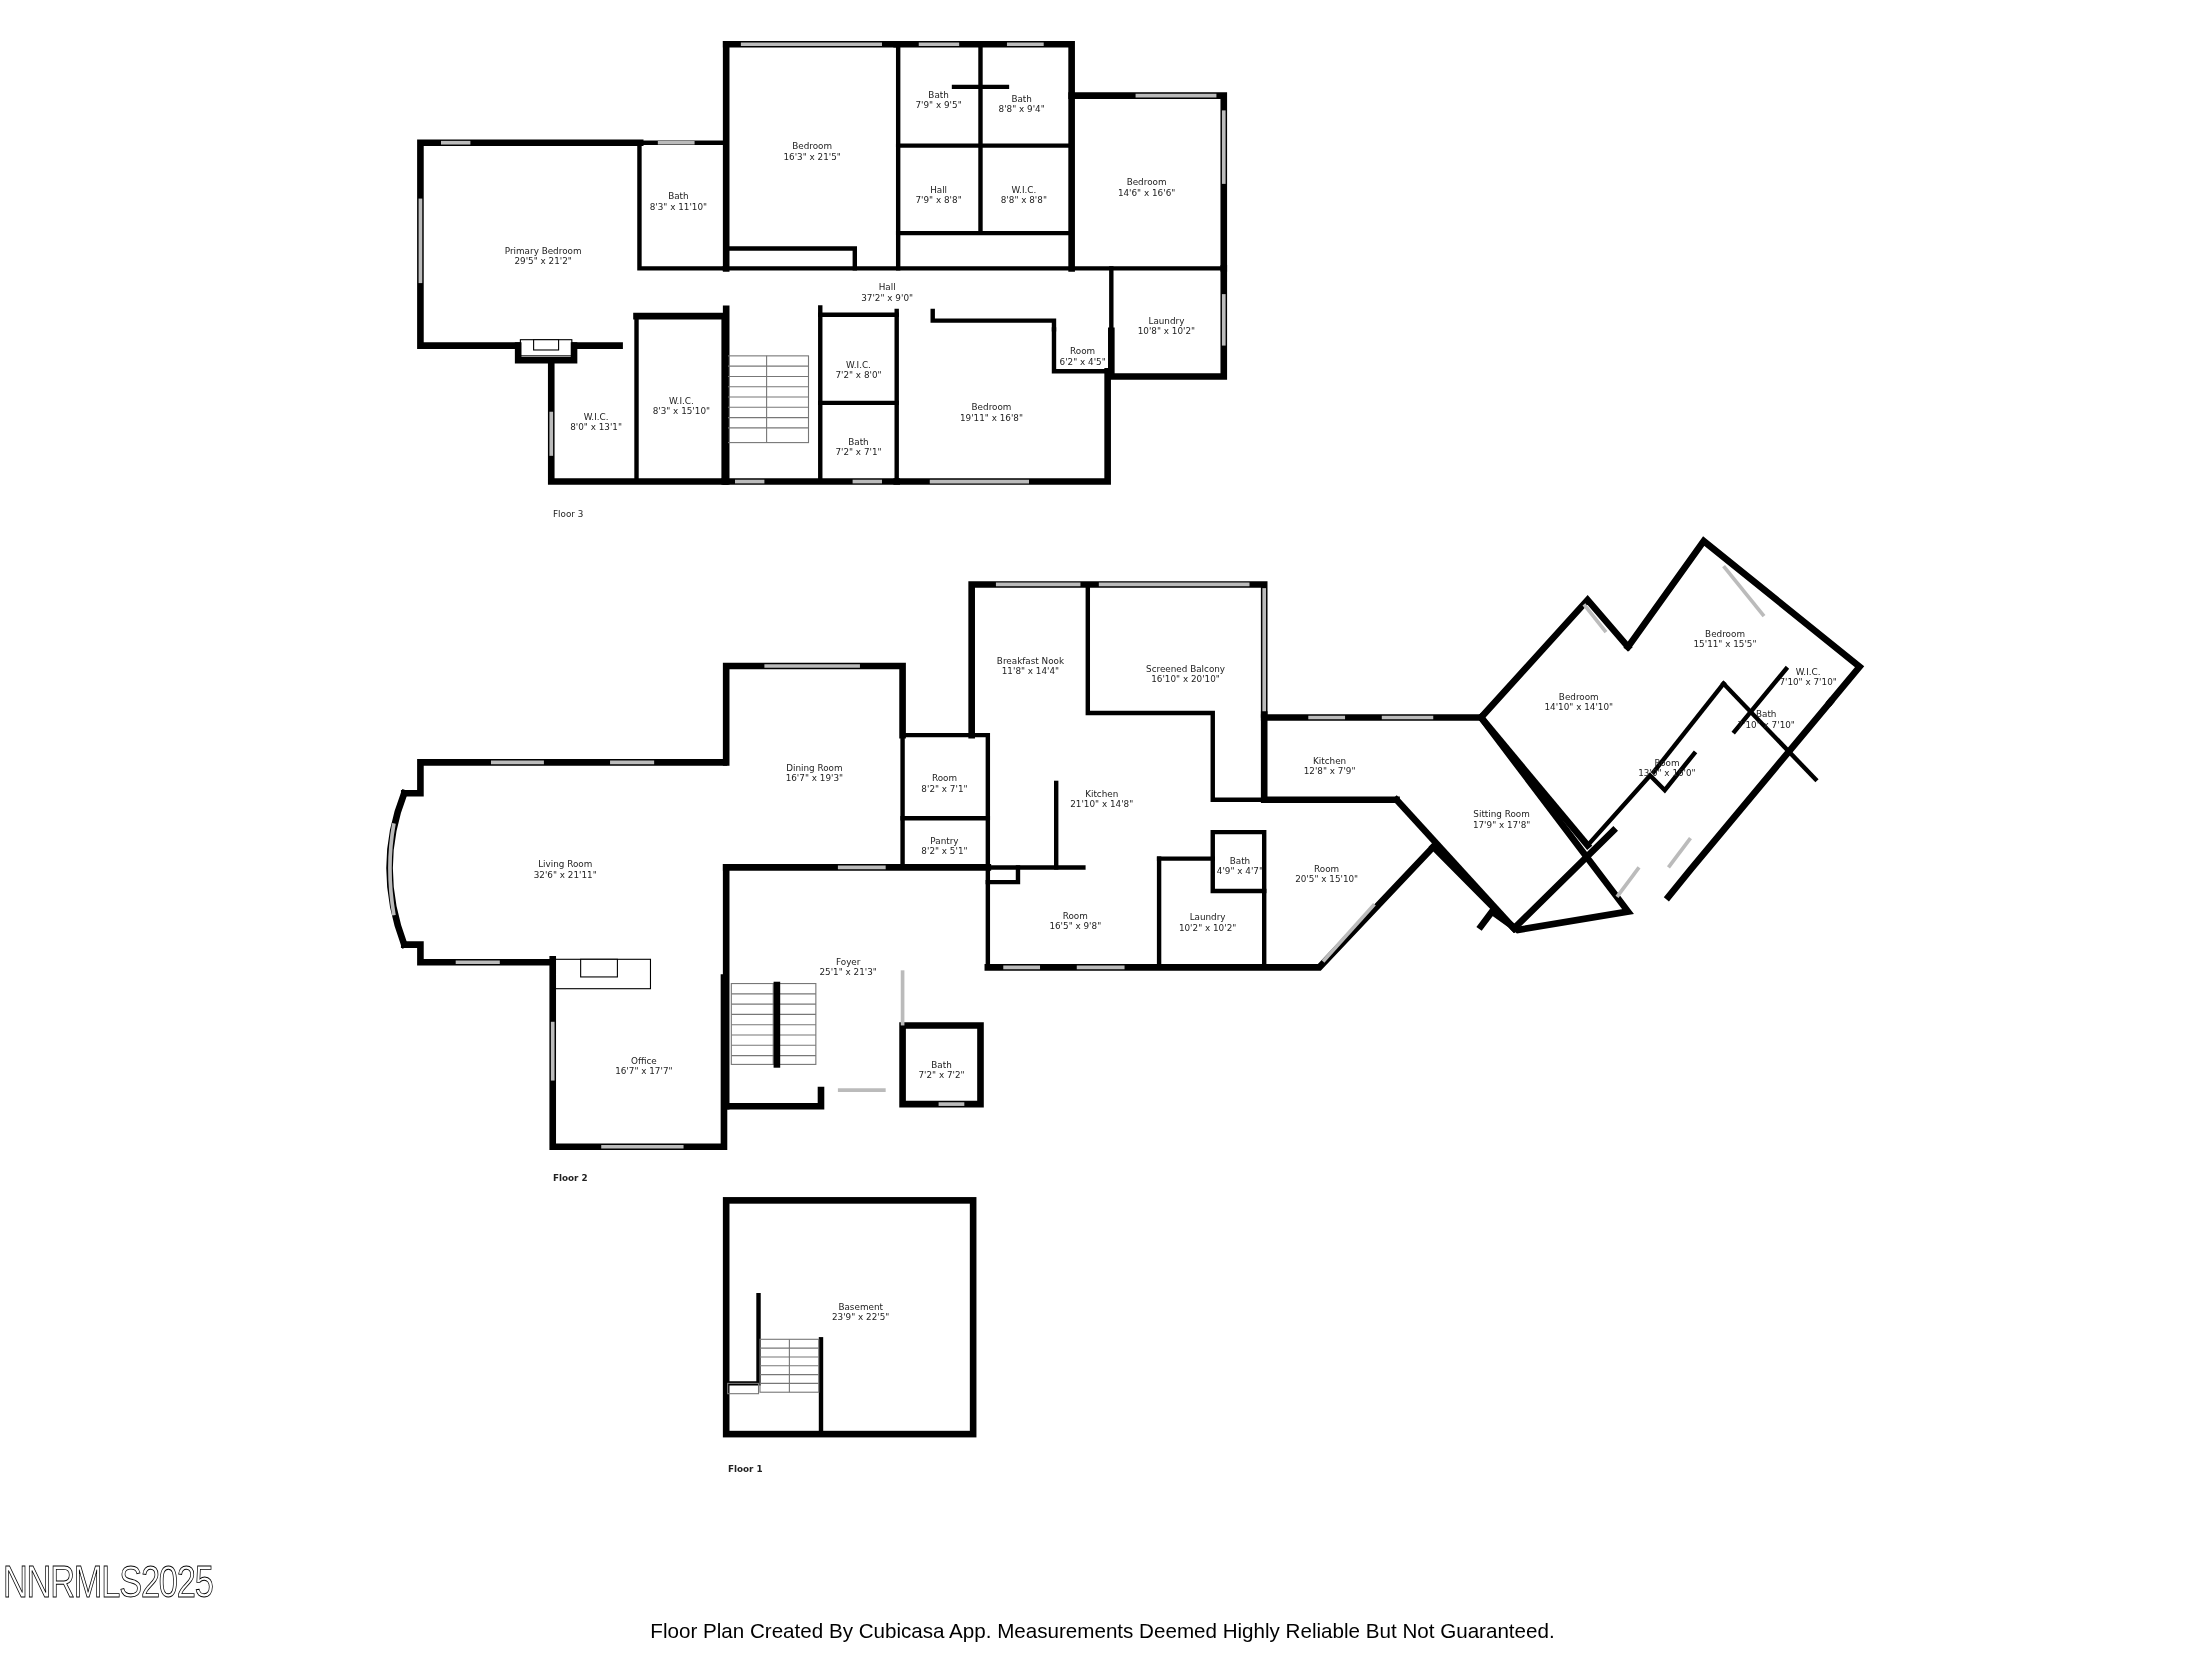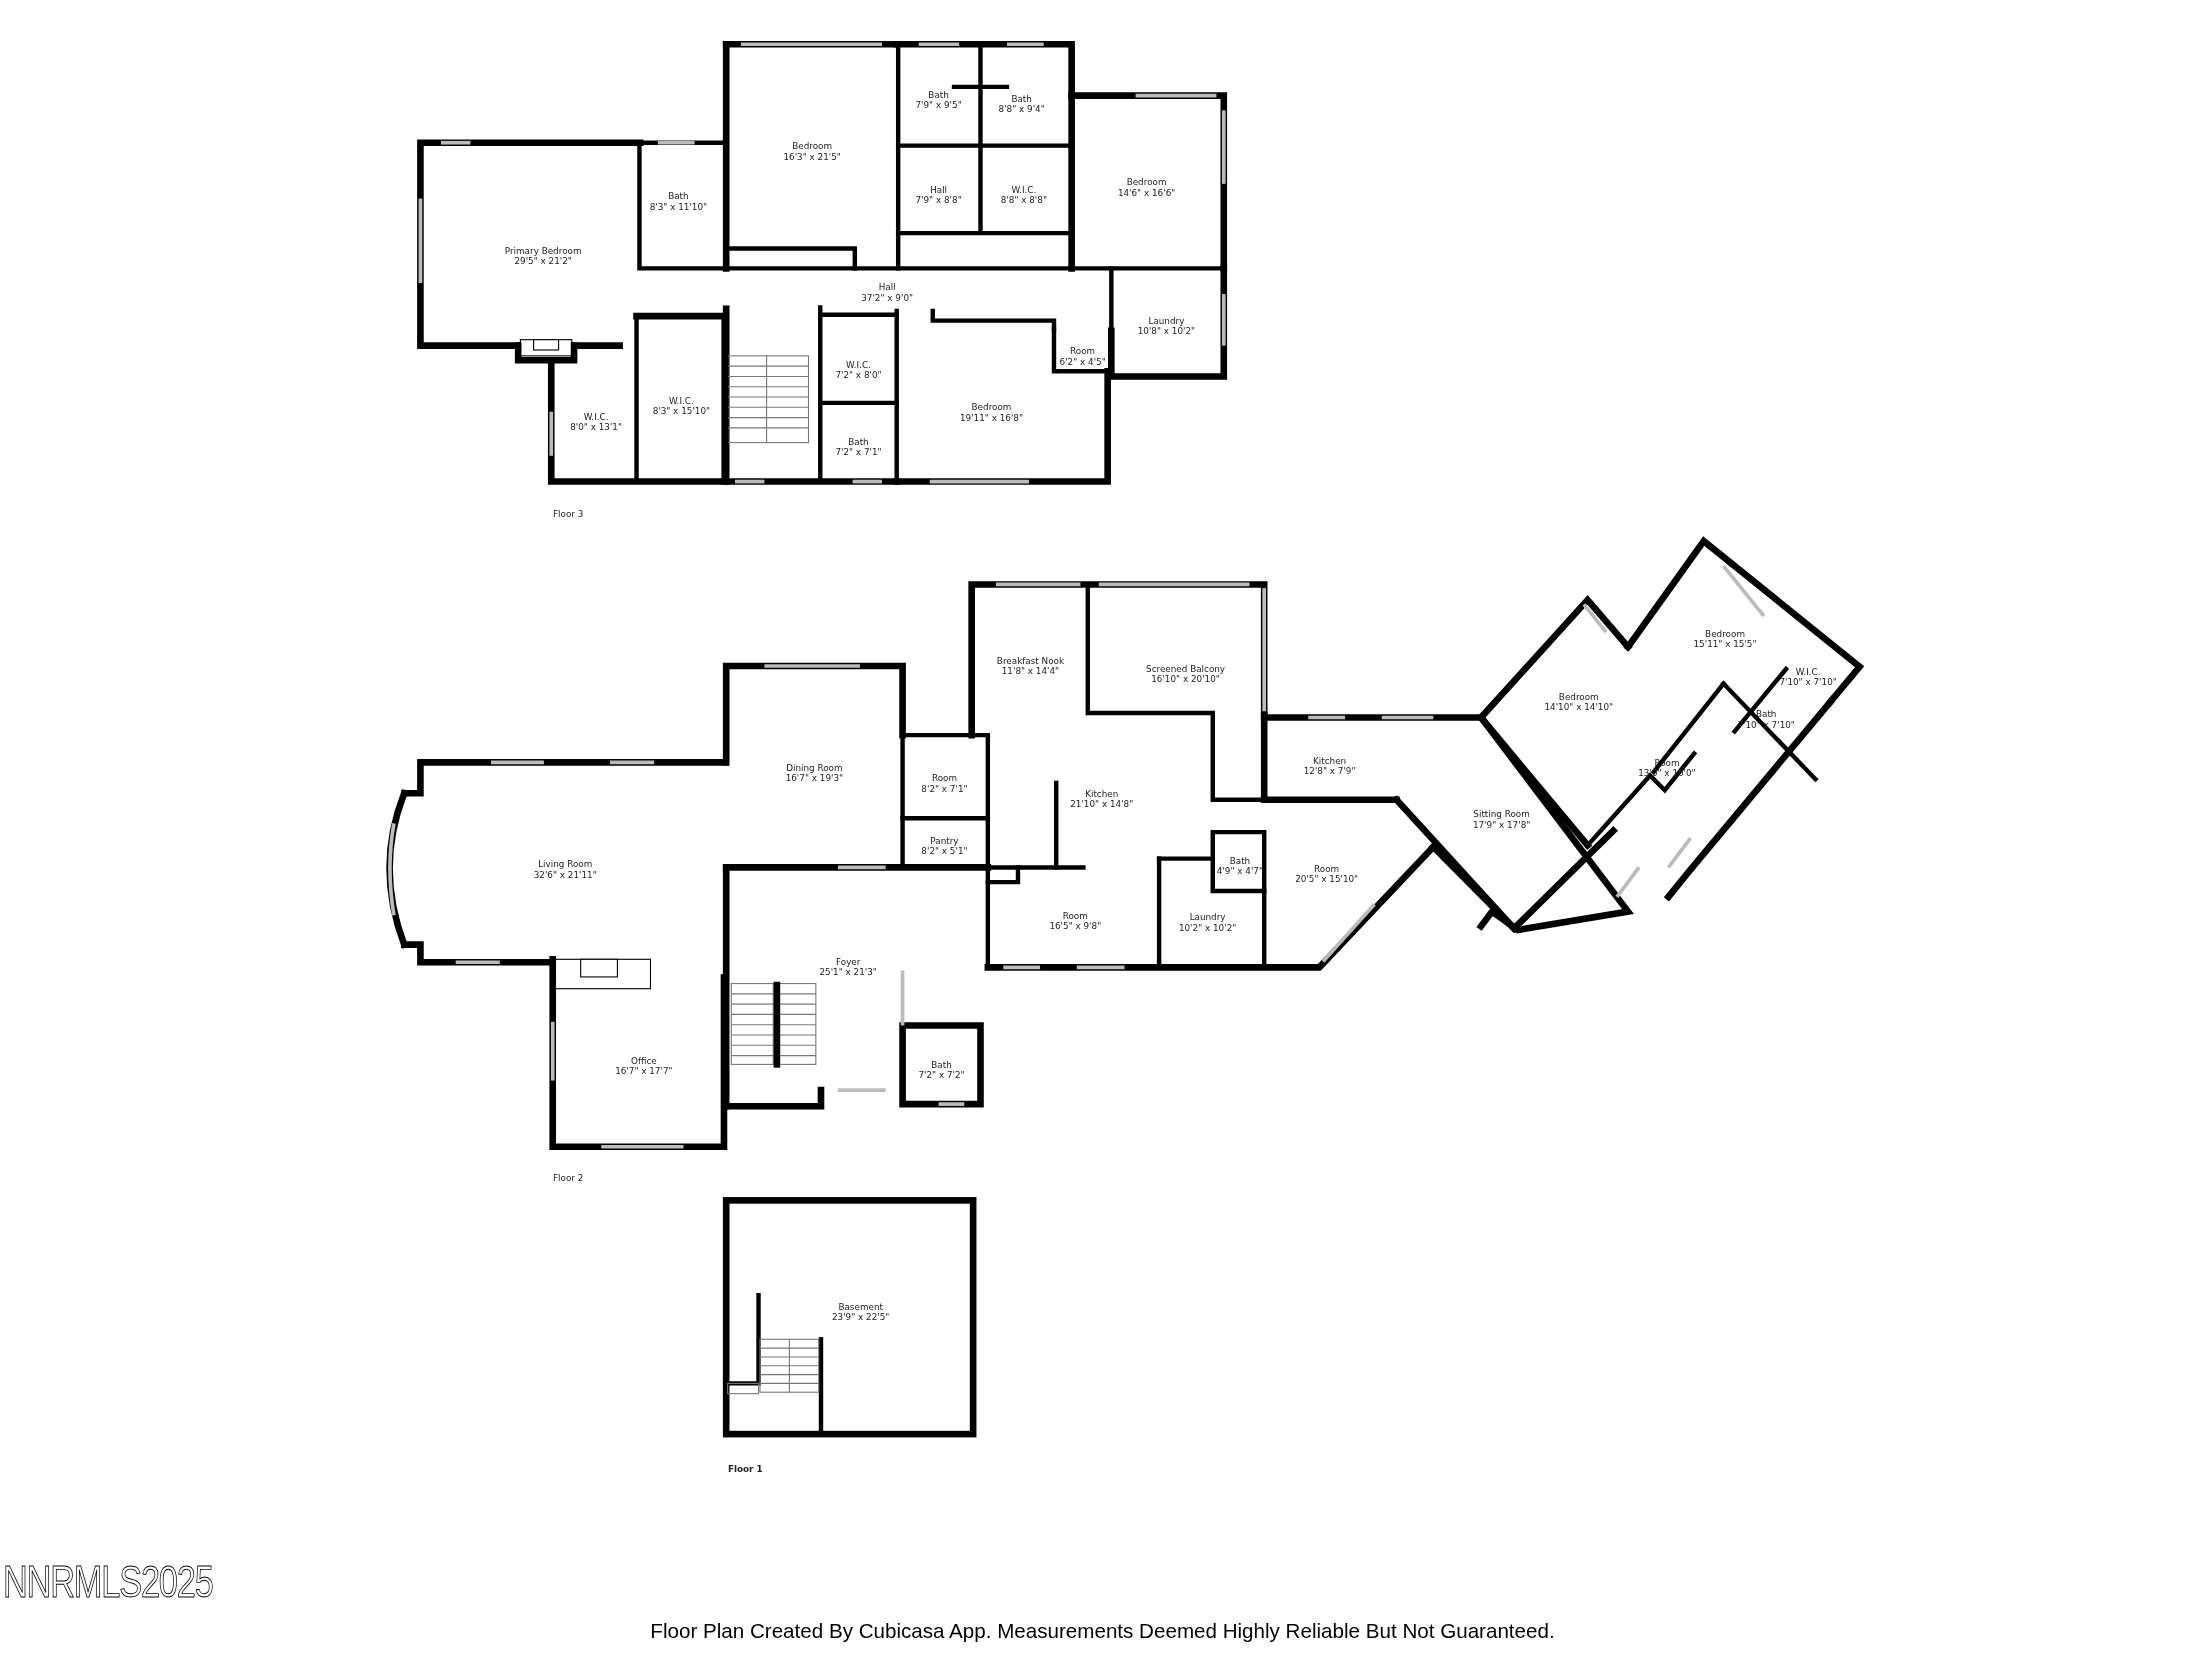--- a/index.html
+++ b/index.html
@@ -277,18 +277,18 @@
       <text class="rname" x="2403" y="976">Bath</text>
       <text class="rdim" x="2403" y="990">7'10" x 7'10"</text>
       <text class="rname" x="2268" y="1042">Room</text>
       <text class="rdim" x="2268" y="1056">13'0" x 16'0"</text>
       <text class="rname" x="1171" y="1782">Basement</text>
       <text class="rdim" x="1171" y="1796">23'9" x 22'5"</text>
     </g>
 </svg>
 
 <div class="floorlabel" style="left:553px; top:509px;">Floor 3</div>
-<div class="floorlabel" style="left:553px; top:1173px;">Floor 2</div>
+<div class="floorlabel" style="left:553px; top:1173px;font-weight:bold;">Floor 2</div>
 <div class="floorlabel" style="left:728px; top:1464px;font-weight:bold;">Floor 1</div>
 
 <div class="watermark">NNRMLS2025</div>
 <div class="footer">Floor Plan Created By Cubicasa App. Measurements Deemed Highly Reliable But Not Guaranteed.</div>
 
 
 </body></html>

